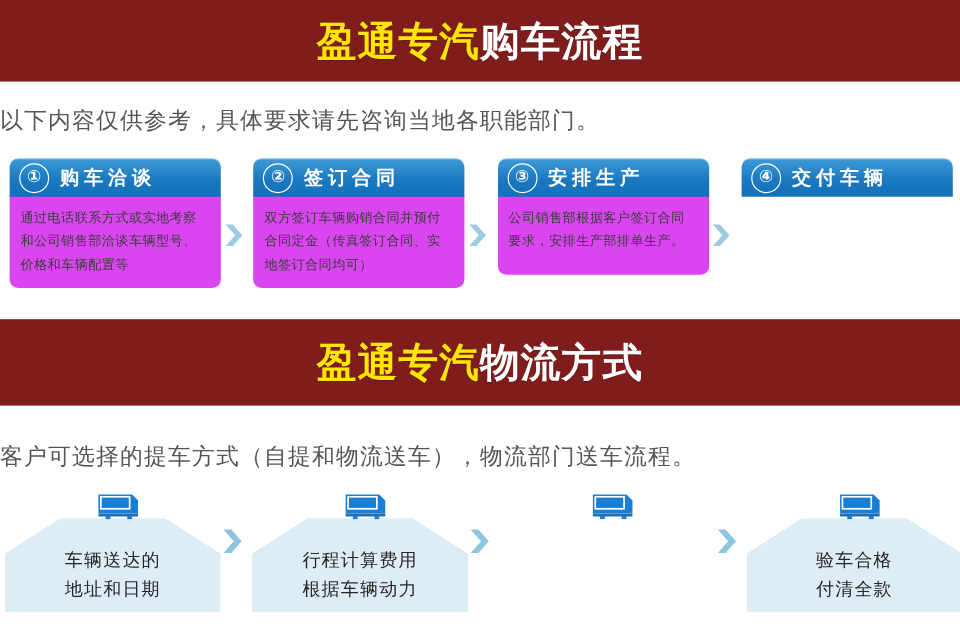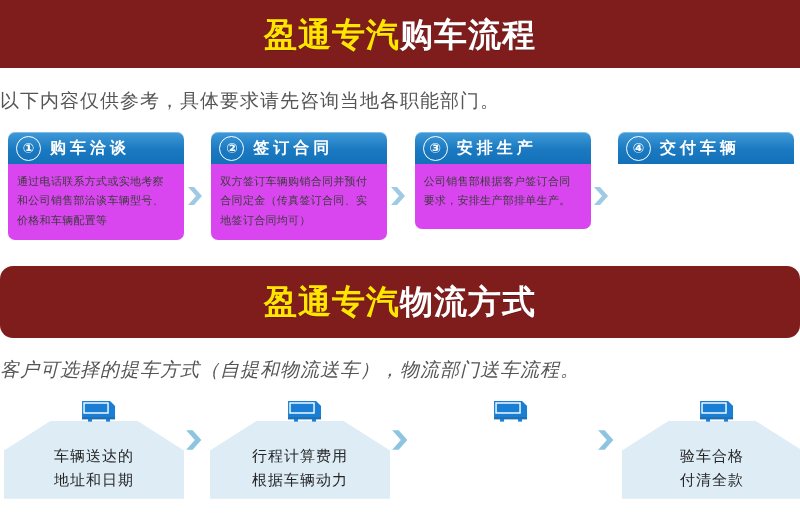--- a/index.html
+++ b/index.html
@@ -34,21 +34,21 @@
 
   
   .subcaption{
     text-align:left;
     color:#555555;
     font-size:19px;
     letter-spacing:1px;
     white-space:nowrap;
   }
   #subcaption-one{padding-top:20px;padding-bottom:0;}
-  #subcaption-two{padding-top:19px;padding-bottom:0;font-style:italic;}
+  #subcaption-two{padding-top:30px;padding-bottom:0;}
 
   
   .steps-row{
     margin-top:18px;
     display:flex;
     align-items:flex-start;
     justify-content:space-between;
     padding:0 6px 0 8px;
     box-sizing:border-box;
     width:800px;
@@ -220,21 +220,21 @@
 
     <div class="step-card">
       <div class="step-head">
         <div class="step-num">④</div>
         <div class="step-head-title">交付车辆</div>
       </div>
     </div>
 
   </div>
 
-  <div class="banner" id="banner-two" style="margin-top:26px;border-radius:13px;">
+  <div class="banner" id="banner-two" style="margin-top:26px;">
     <div class="banner-title">
       <span class="brand">盈通专汽</span><span class="rest">物流方式</span>
     </div>
   </div>
 
   <div class="subcaption" id="subcaption-two">客户可选择的提车方式（自提和物流送车），物流部门送车流程。</div>
 
   <div class="logi-row">
 
     <div class="logi-card">

